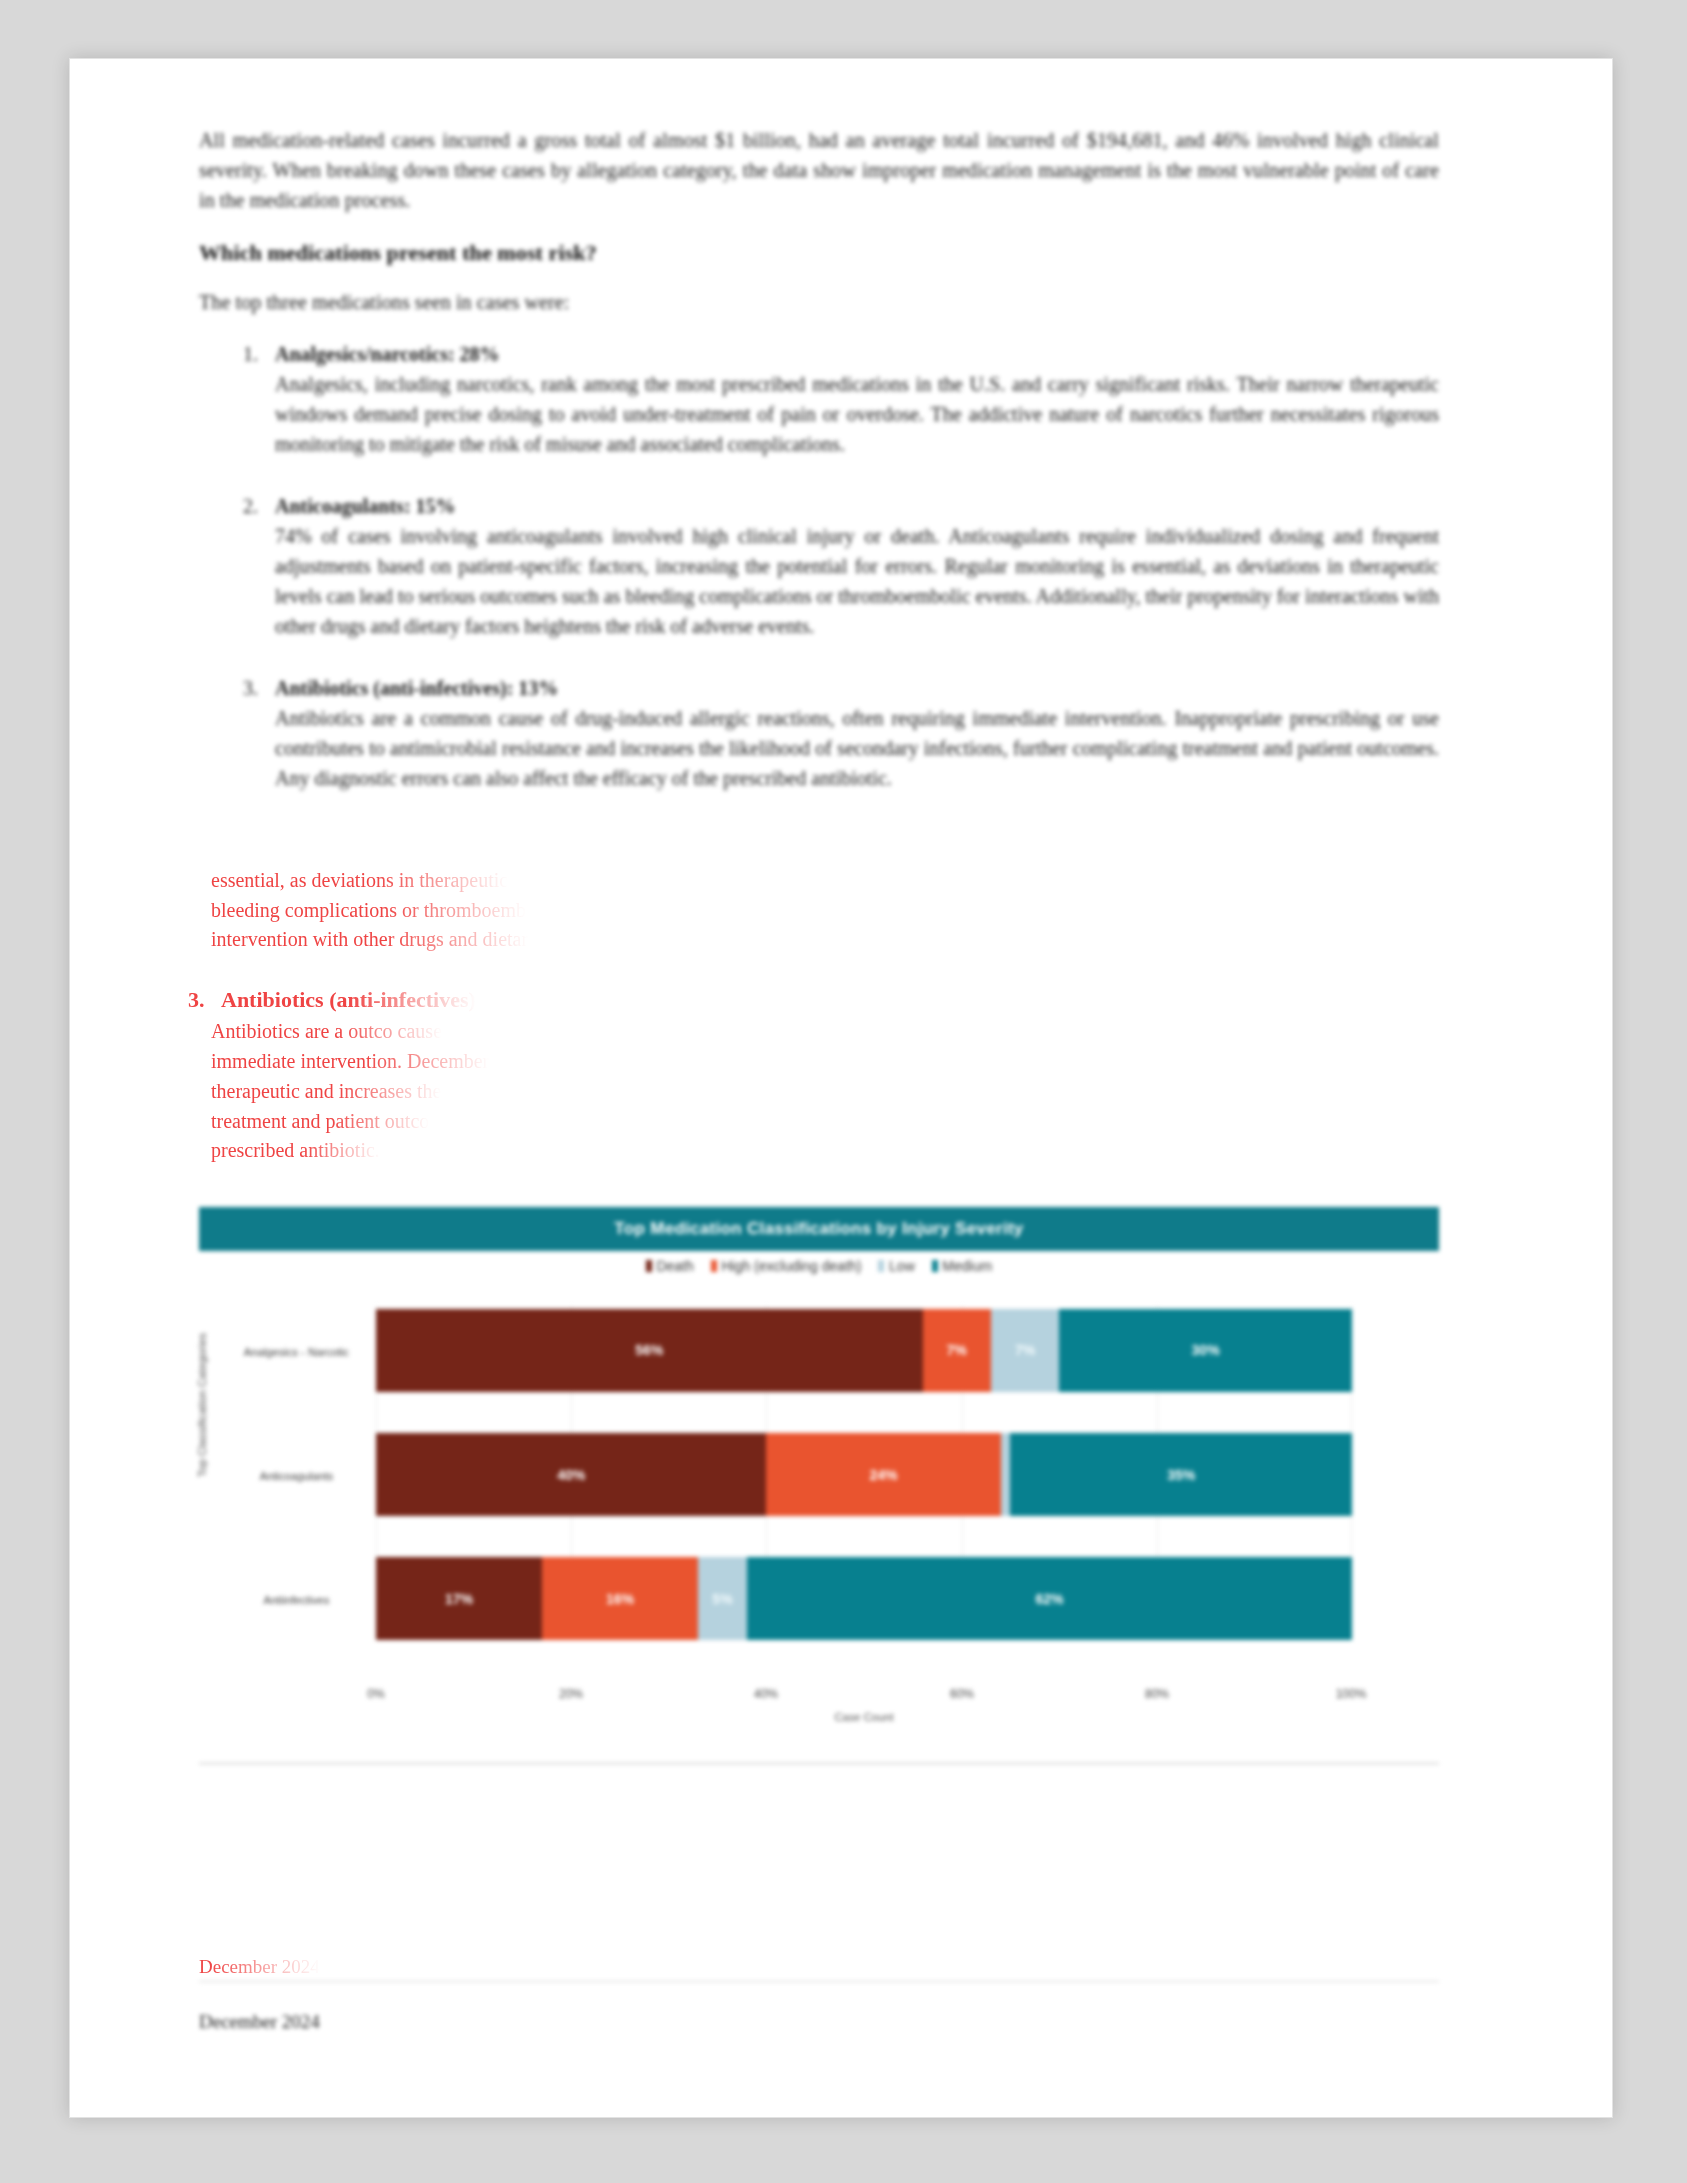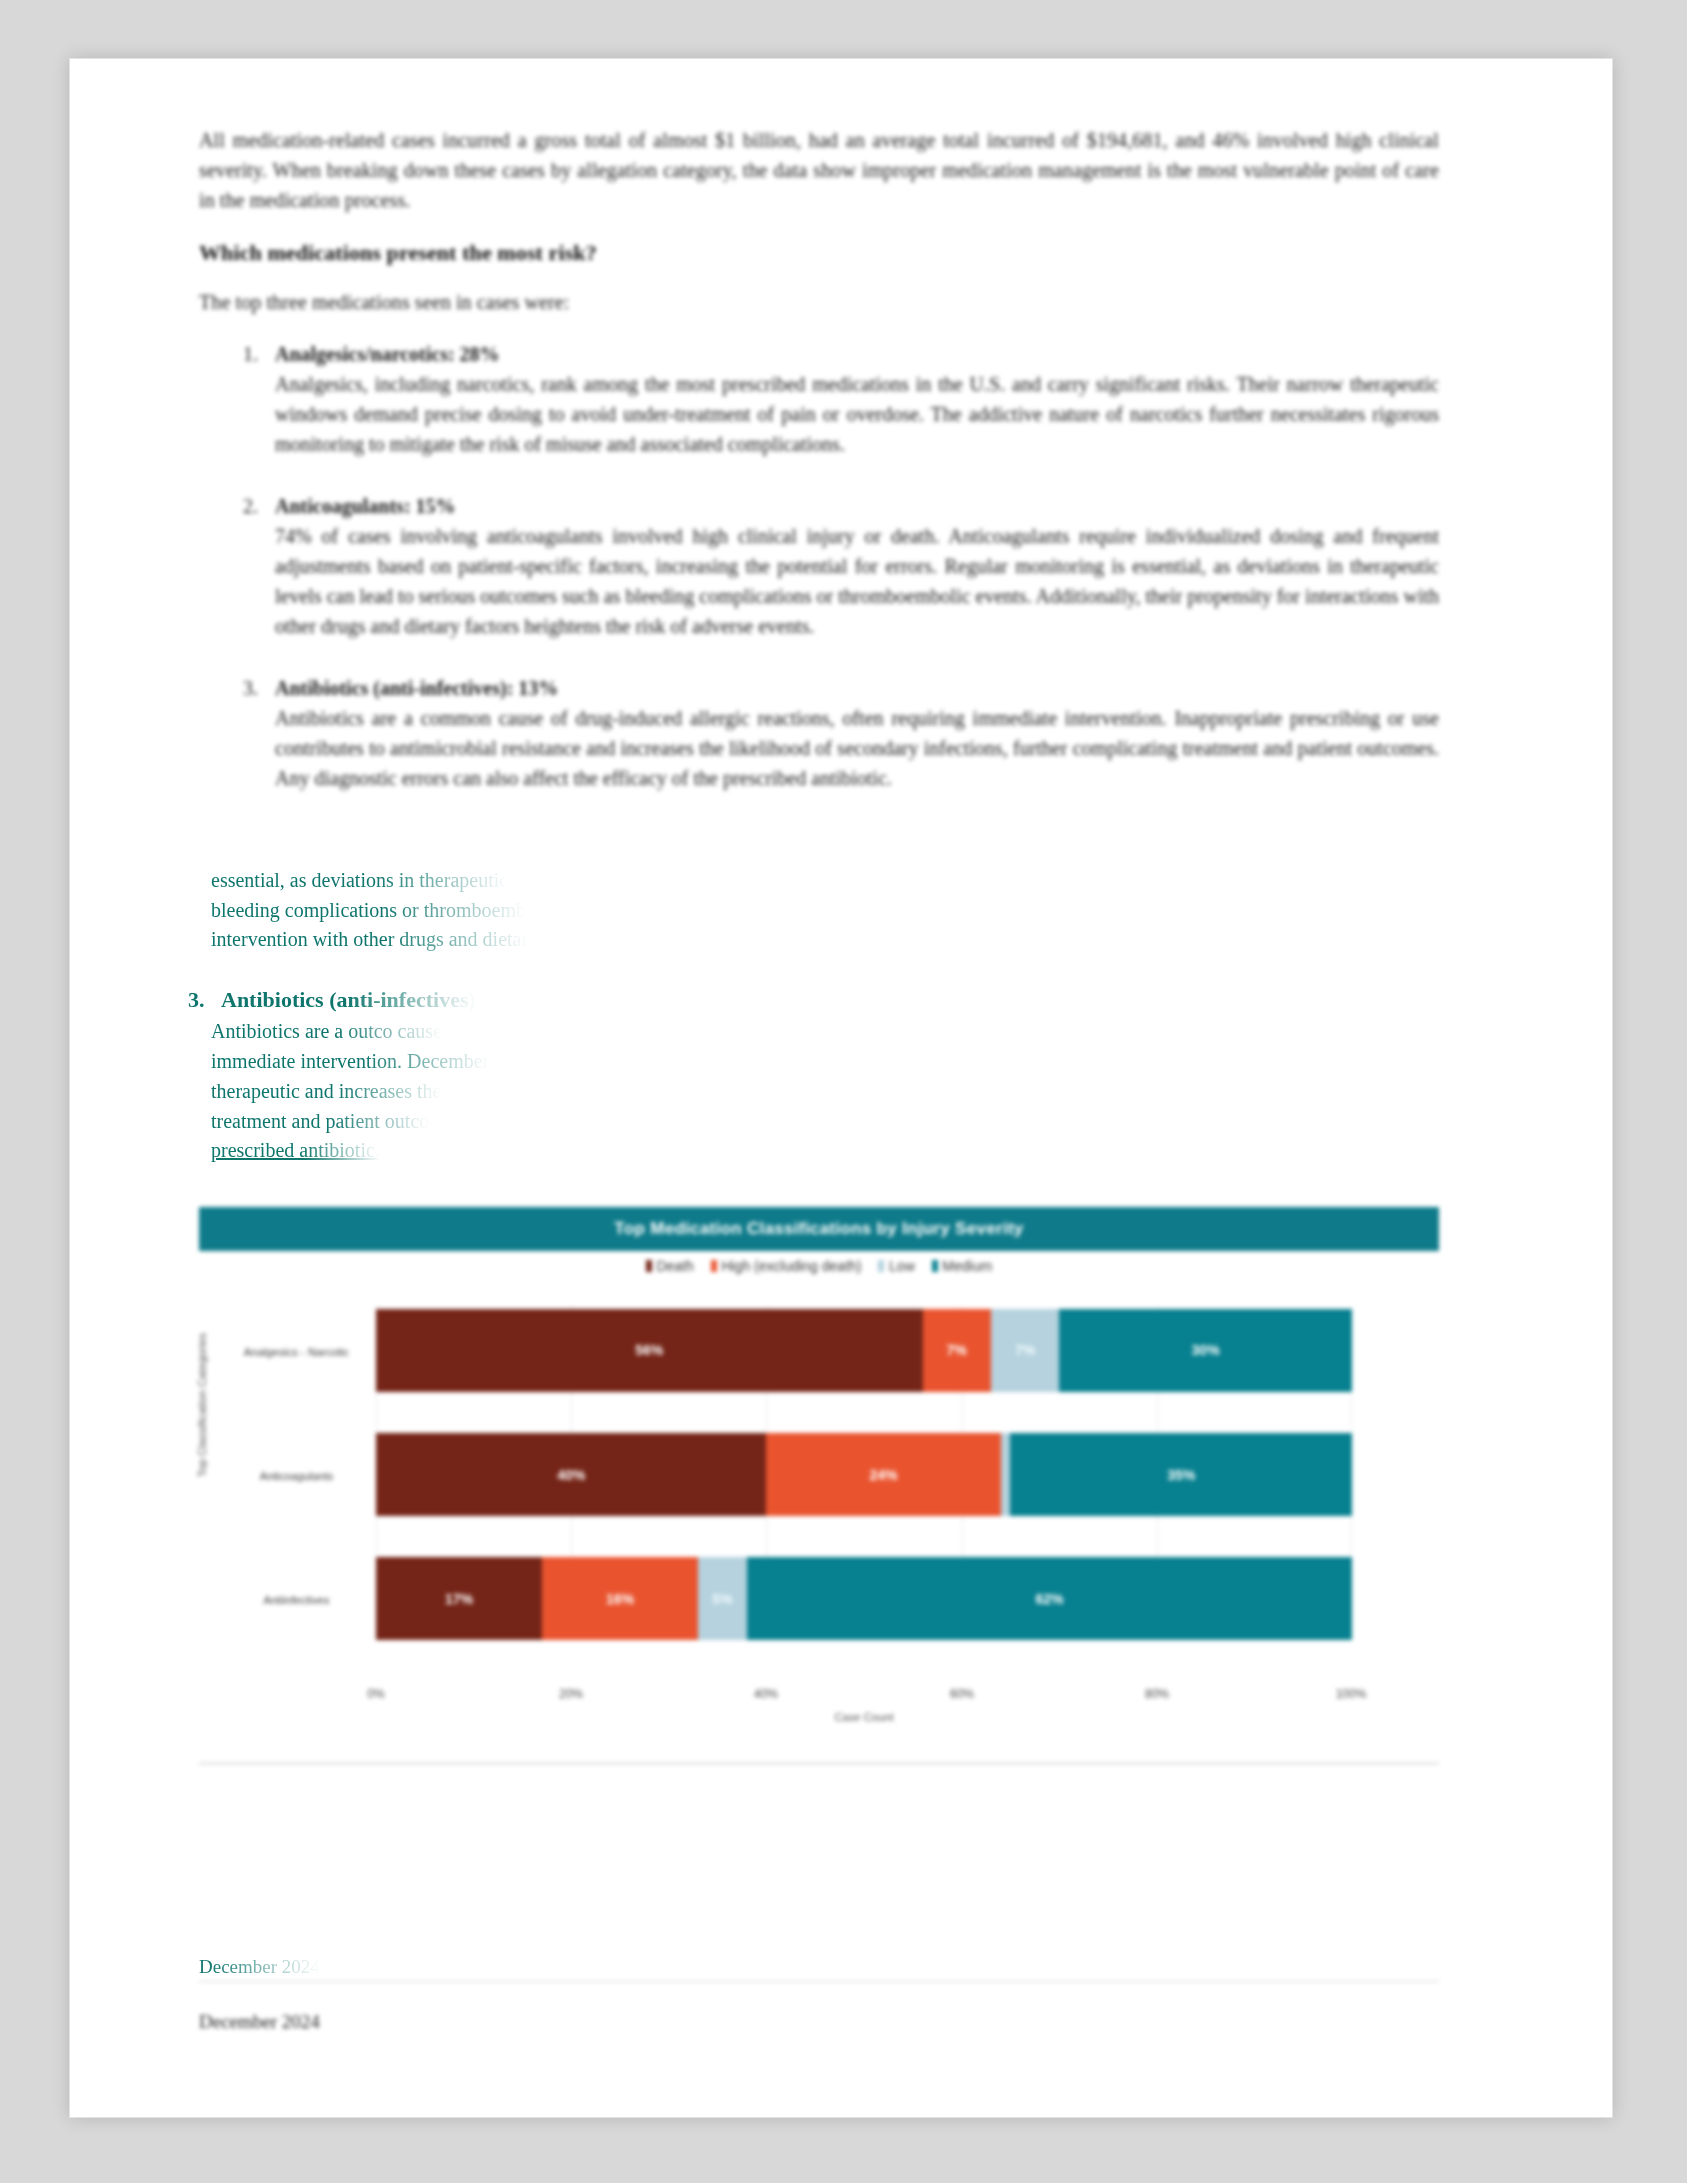--- a/index.html
+++ b/index.html
@@ -35,21 +35,21 @@
   ol.risklist{margin:8px 0 0 0;padding:0 0 0 64px;}
   ol.risklist > li{
     font-size:20px;line-height:30px;color:#1c1c1c;
     margin:0 0 32px 0;padding-left:12px;text-align:justify;
   }
   ol.risklist > li .itemtitle{font-weight:bold;display:block;}
   ol.risklist > li .itembody{display:block;}
 
   
   .frag{
-    position:absolute;color:#0f766e;font-size:20px;line-height:30px;
+    position:absolute;color:#ef4444;font-size:20px;line-height:30px;
     font-family:"Liberation Serif",serif;white-space:nowrap;
     -webkit-mask-image:linear-gradient(to right,#000 0%,#000 55%,transparent 100%);
     mask-image:linear-gradient(to right,#000 0%,#000 55%,transparent 100%);
   }
   .frag.b{font-weight:bold;font-size:22px;}
 
   
   .chart{
     position:absolute;left:129px;top:1148px;width:1240px;height:619px;
   }
@@ -243,18 +243,18 @@
 
   <div class="sharpwrap">
     <div class="frag" style="left:141px;top:806px;">essential, as deviations in therapeutic</div>
     <div class="frag" style="left:141px;top:836px;">bleeding complications or thromboemb</div>
     <div class="frag" style="left:141px;top:865px;">intervention with other drugs and dietar</div>
     <div class="frag b" style="left:118px;top:926px;">3.&nbsp;&nbsp;&nbsp;Antibiotics (anti-infectives)</div>
     <div class="frag" style="left:141px;top:957px;">Antibiotics are a outco cause</div>
     <div class="frag" style="left:141px;top:987px;">immediate intervention. December</div>
     <div class="frag" style="left:141px;top:1017px;">therapeutic and increases the</div>
     <div class="frag" style="left:141px;top:1047px;">treatment and patient outco</div>
-    <div class="frag" style="left:141px;top:1076px;text-decoration:underline;">prescribed antibiotic.</div>
+    <div class="frag" style="left:141px;top:1076px;">prescribed antibiotic.</div>
     <div class="frag" style="left:0px;top:1893px;font-size:19px;padding-left:129px;">December 2024</div>
   </div>
 
 </div>
 
 
 </body></html>

